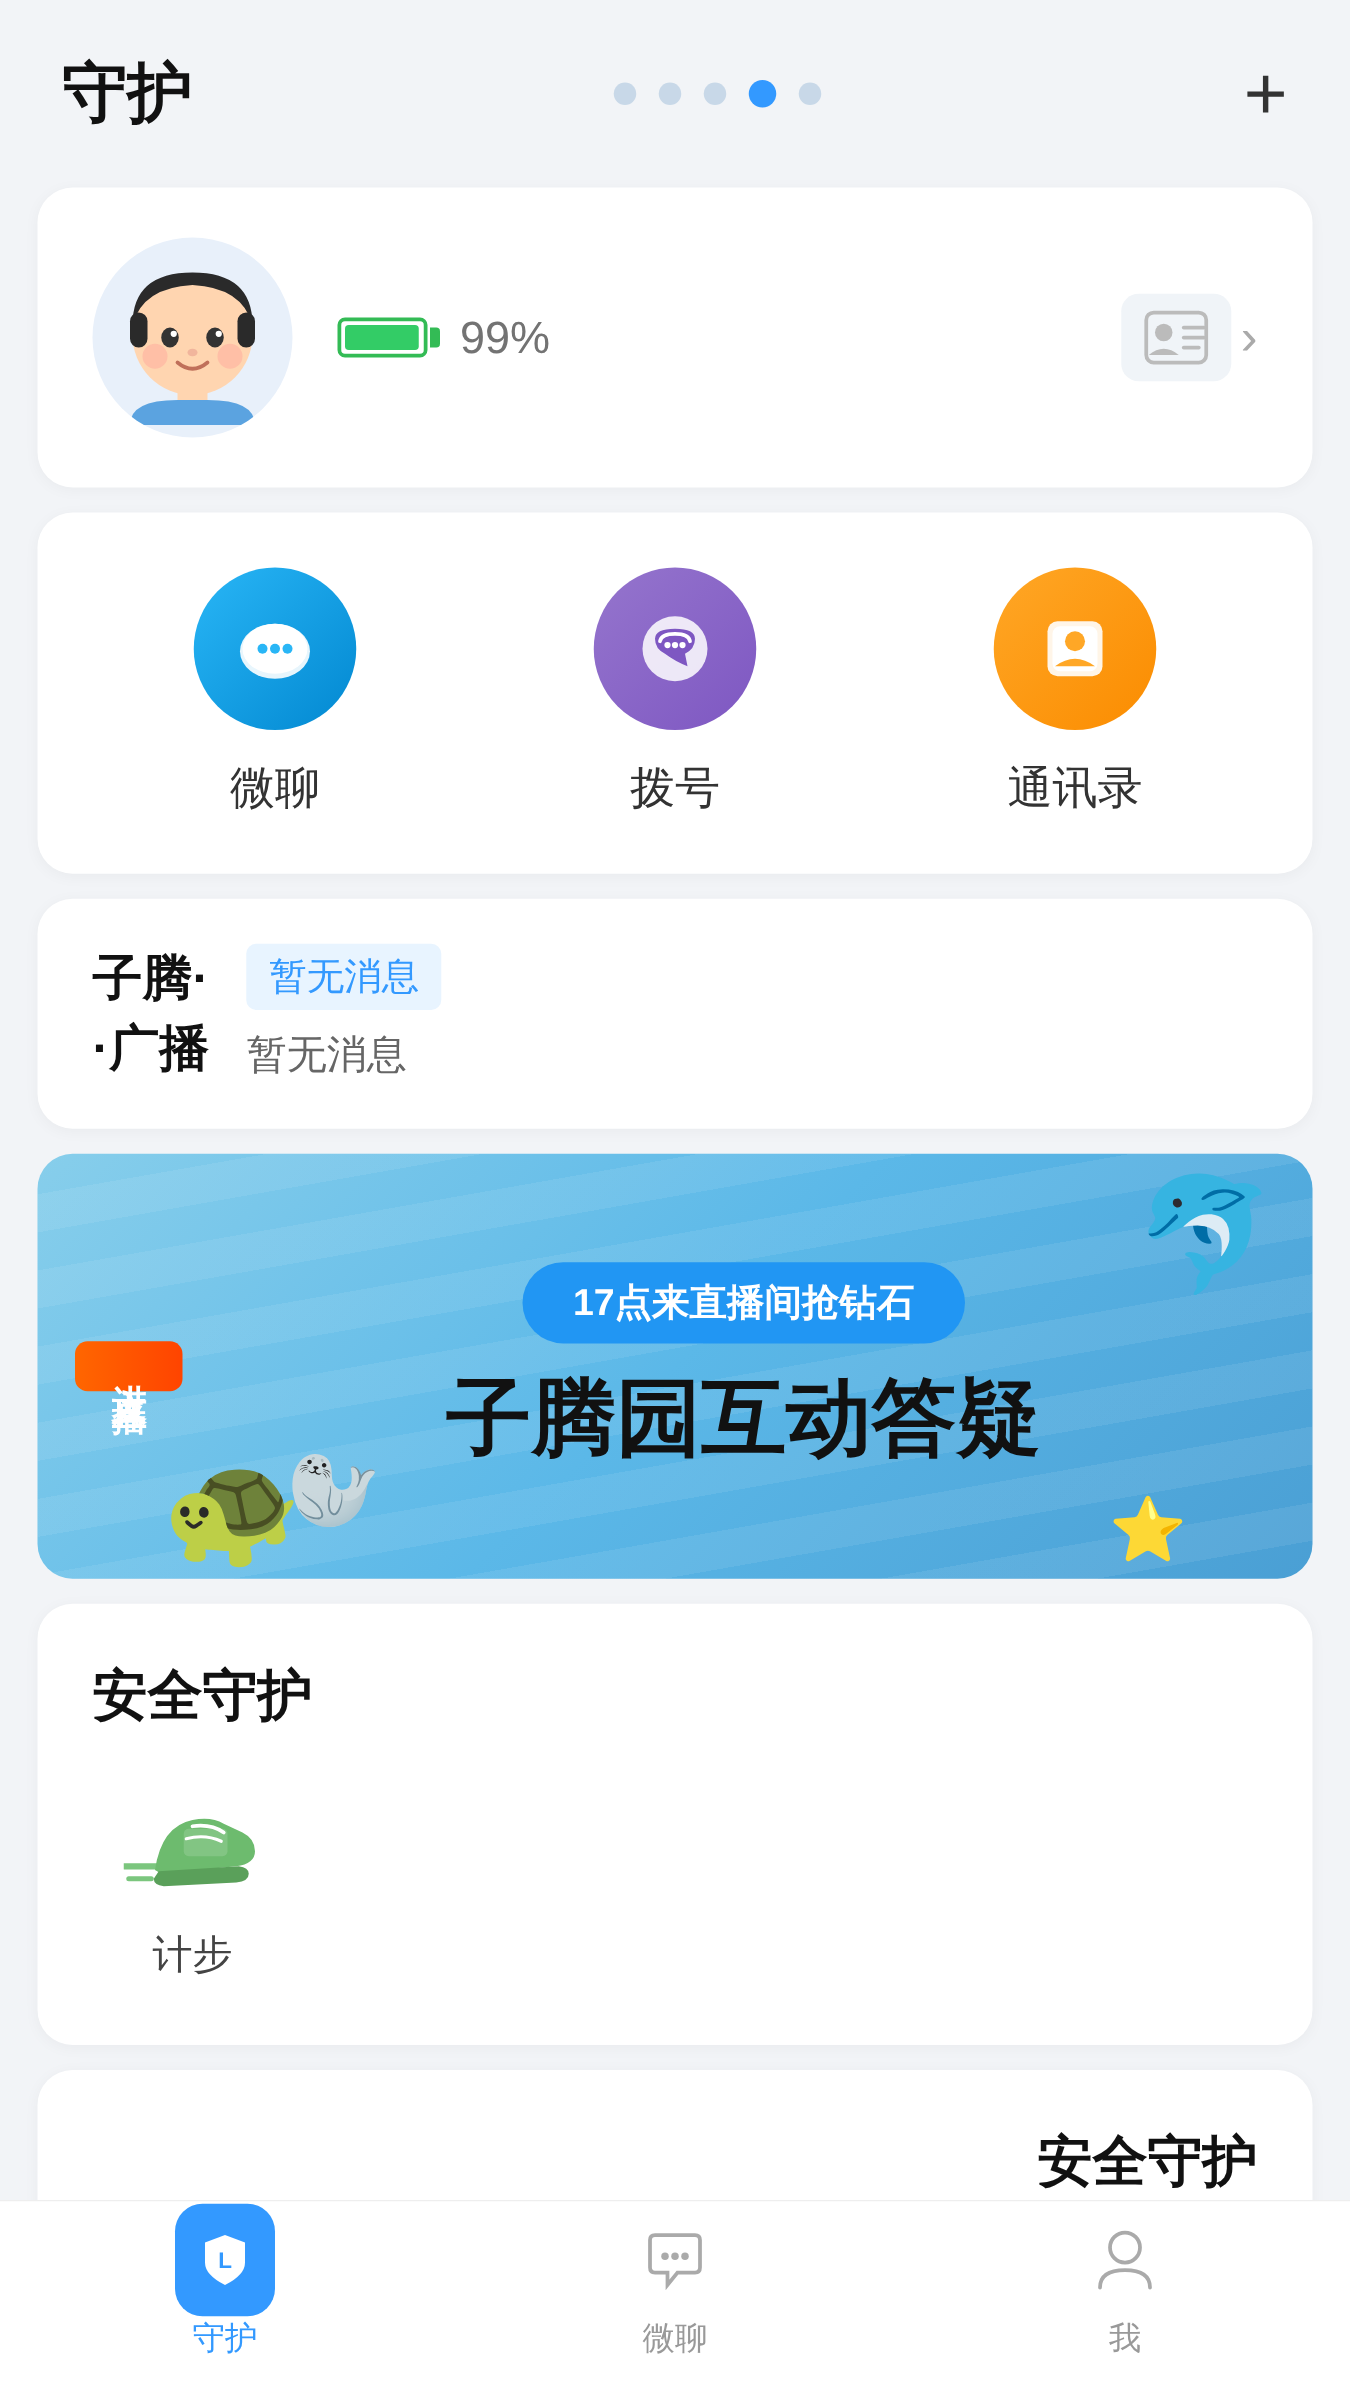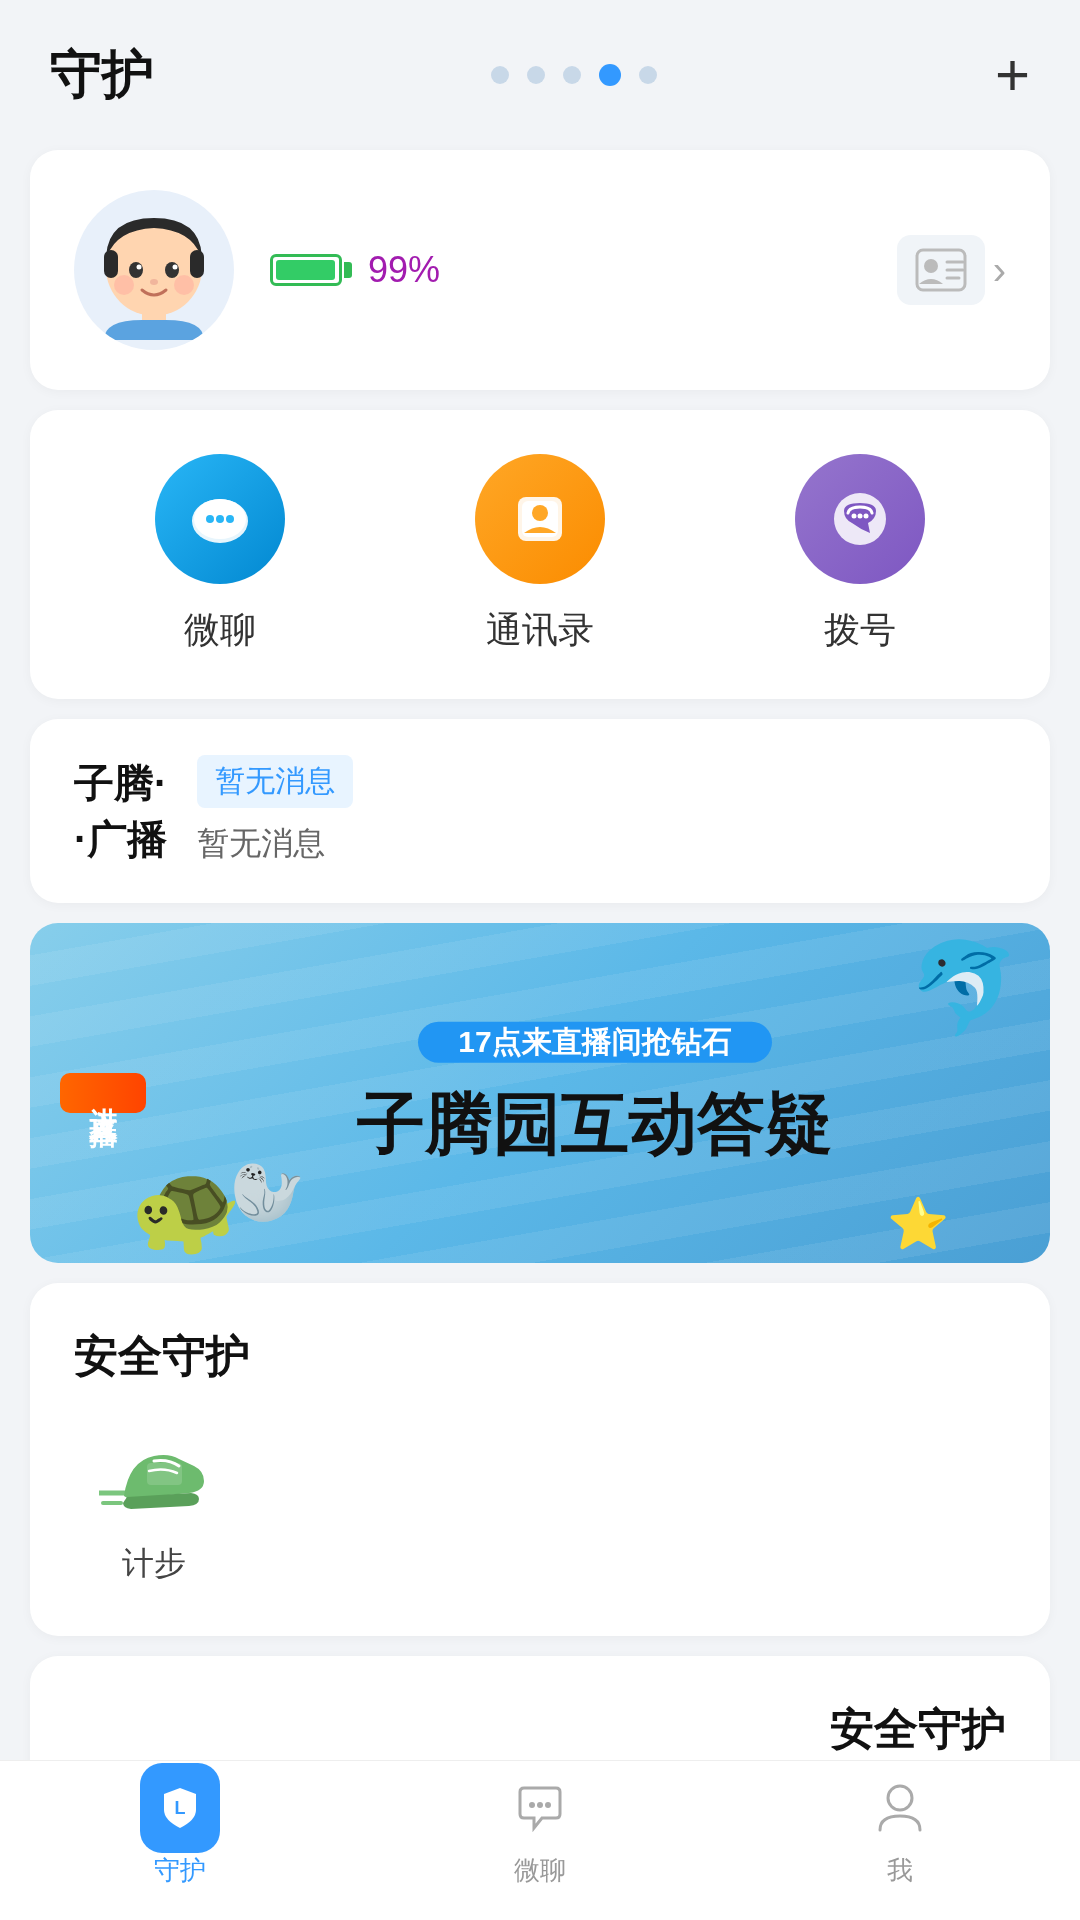--- a/index.html
+++ b/index.html
@@ -117,21 +117,21 @@
       border-radius: 3px;
     }
     .battery-tip {
       width: 8px;
       height: 16px;
       background: #33bb55;
       border-radius: 0 3px 3px 0;
     }
     .battery-pct {
       font-size: 36px;
-      color: #a21caf;
+      color: #737373;
     }
     .profile-action {
       display: flex;
       align-items: center;
       gap: 8px;
       flex-shrink: 0;
     }
     .contact-btn {
       width: 88px;
       height: 70px;
@@ -267,21 +267,21 @@
       display: flex;
       flex-direction: column;
       align-items: center;
       gap: 20px;
     }
     .banner-subtitle {
       background: #2196f3;
       color: #fff;
       font-size: 30px;
       font-weight: 600;
-      padding: 0 40px;
+      padding: 12px 40px;
       border-radius: 50px;
     }
     .banner-main-title {
       font-size: 68px;
       font-weight: 900;
       color: #111;
       line-height: 1.2;
     }
 
     
@@ -468,45 +468,45 @@
         <ellipse cx="36" cy="36" rx="26" ry="20" fill="white"></ellipse>
         <circle cx="26" cy="36" r="4" fill="#29b6f6"></circle>
         <circle cx="36" cy="36" r="4" fill="#29b6f6"></circle>
         <circle cx="46" cy="36" r="4" fill="#29b6f6"></circle>
       </svg>
     </div>
     <span class="action-label">微聊</span>
   </div>
 
   <div class="action-item">
+    <div class="action-icon purple">
+      <svg width="72" height="72" viewBox="0 0 72 72" xmlns="http://www.w3.org/2000/svg">
+        <circle cx="36" cy="36" r="26" fill="white" opacity="0.85"></circle>
+        <path d="M20 28 Q20 20 36 20 Q52 20 52 28 Q52 36 44 40 L46 50 Q36 46 28 40 Q20 36 20 28Z" fill="#7e57c2"></path>
+
+        <path d="M24 30 Q25 24 36 24 Q47 24 48 30" fill="none" stroke="white" stroke-width="3" stroke-linecap="round"></path>
+        <circle cx="30" cy="33" r="2.5" fill="white"></circle>
+        <circle cx="36" cy="33" r="2.5" fill="white"></circle>
+        <circle cx="42" cy="33" r="2.5" fill="white"></circle>
+      </svg>
+    </div>
+    <span class="action-label">拨号</span>
+  </div>
+
+  <div class="action-item">
     <div class="action-icon orange">
       <svg width="72" height="72" viewBox="0 0 72 72" xmlns="http://www.w3.org/2000/svg">
         <rect x="14" y="14" width="44" height="44" rx="8" fill="white" opacity="0.9"></rect>
         <rect x="18" y="18" width="36" height="36" rx="6" fill="white"></rect>
         <circle cx="36" cy="30" r="8" fill="#ffa726"></circle>
         <path d="M20 50 Q36 38 52 50" fill="#ffa726"></path>
 
       </svg>
     </div>
     <span class="action-label">通讯录</span>
-  </div>
-
-  <div class="action-item">
-    <div class="action-icon purple">
-      <svg width="72" height="72" viewBox="0 0 72 72" xmlns="http://www.w3.org/2000/svg">
-        <circle cx="36" cy="36" r="26" fill="white" opacity="0.85"></circle>
-        <path d="M20 28 Q20 20 36 20 Q52 20 52 28 Q52 36 44 40 L46 50 Q36 46 28 40 Q20 36 20 28Z" fill="#7e57c2"></path>
-
-        <path d="M24 30 Q25 24 36 24 Q47 24 48 30" fill="none" stroke="white" stroke-width="3" stroke-linecap="round"></path>
-        <circle cx="30" cy="33" r="2.5" fill="white"></circle>
-        <circle cx="36" cy="33" r="2.5" fill="white"></circle>
-        <circle cx="42" cy="33" r="2.5" fill="white"></circle>
-      </svg>
-    </div>
-    <span class="action-label">拨号</span>
   </div>
 </div>
 
 <div class="card broadcast-card">
   <div class="broadcast-inner">
     <div class="broadcast-title-block">
       <span class="broadcast-title-text">
         <span>子腾·</span><br>
         <span>·广播</span>
       </span>

